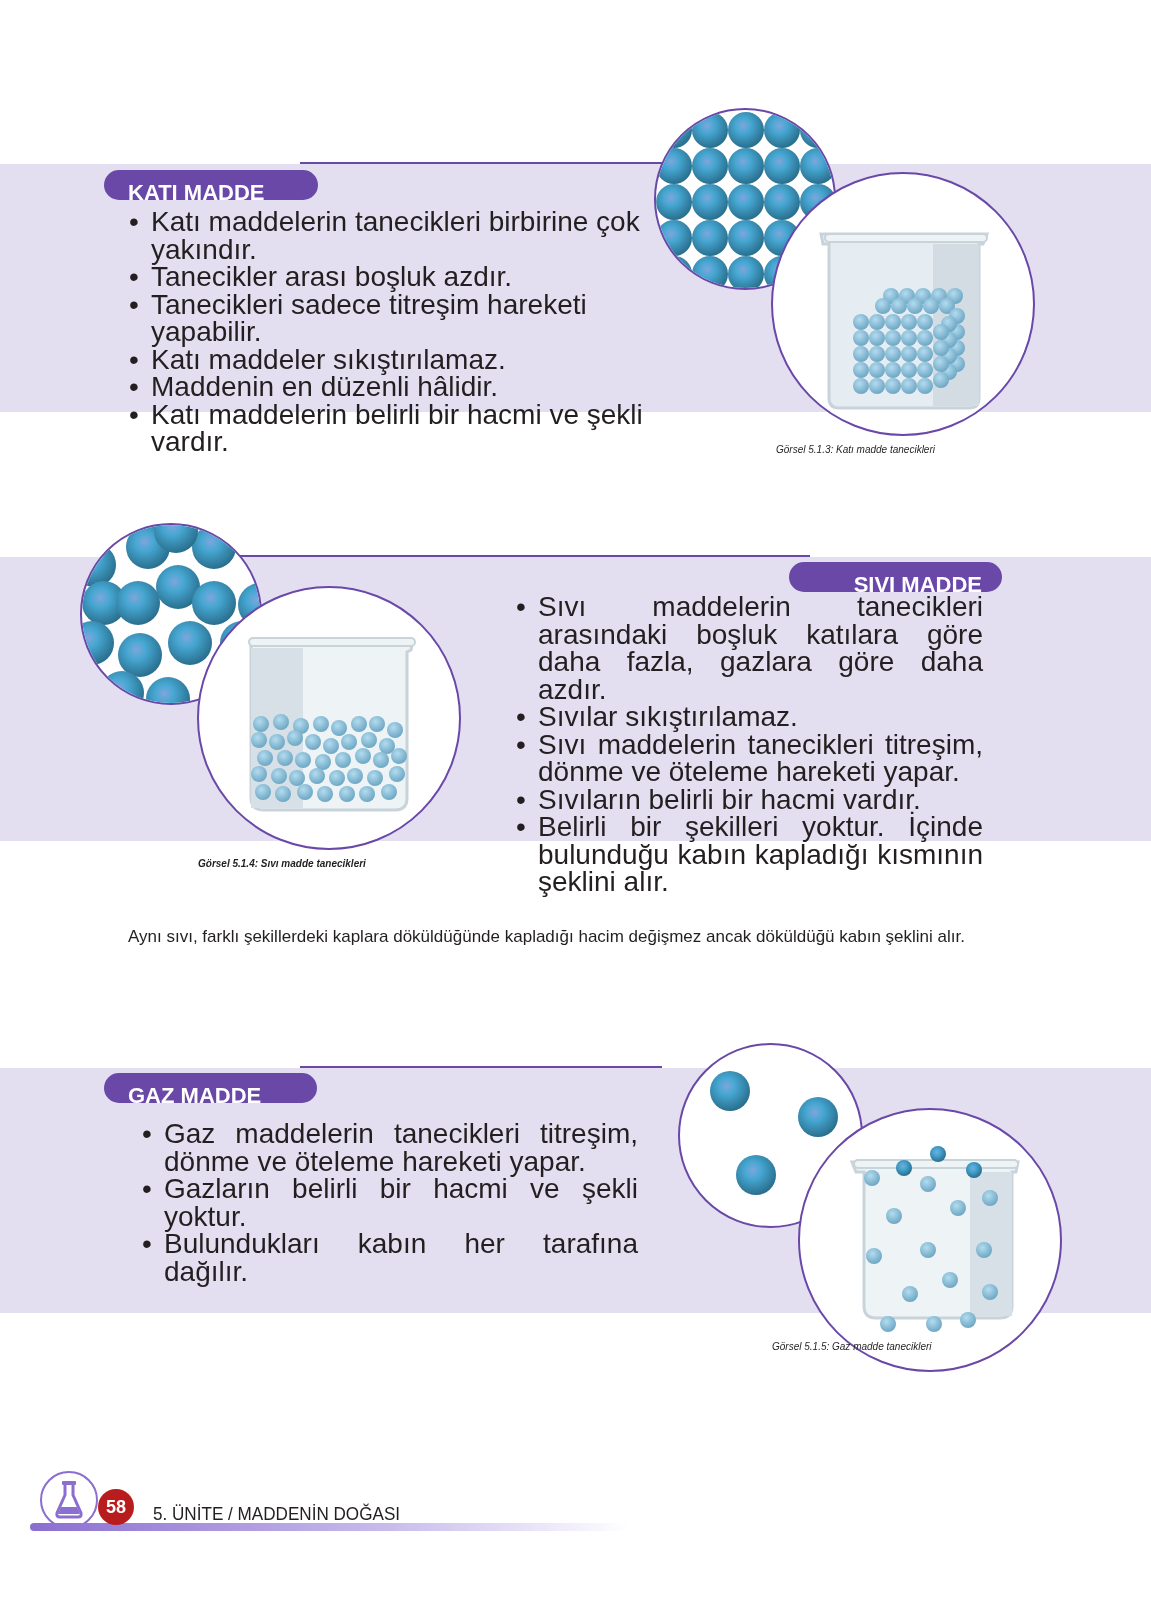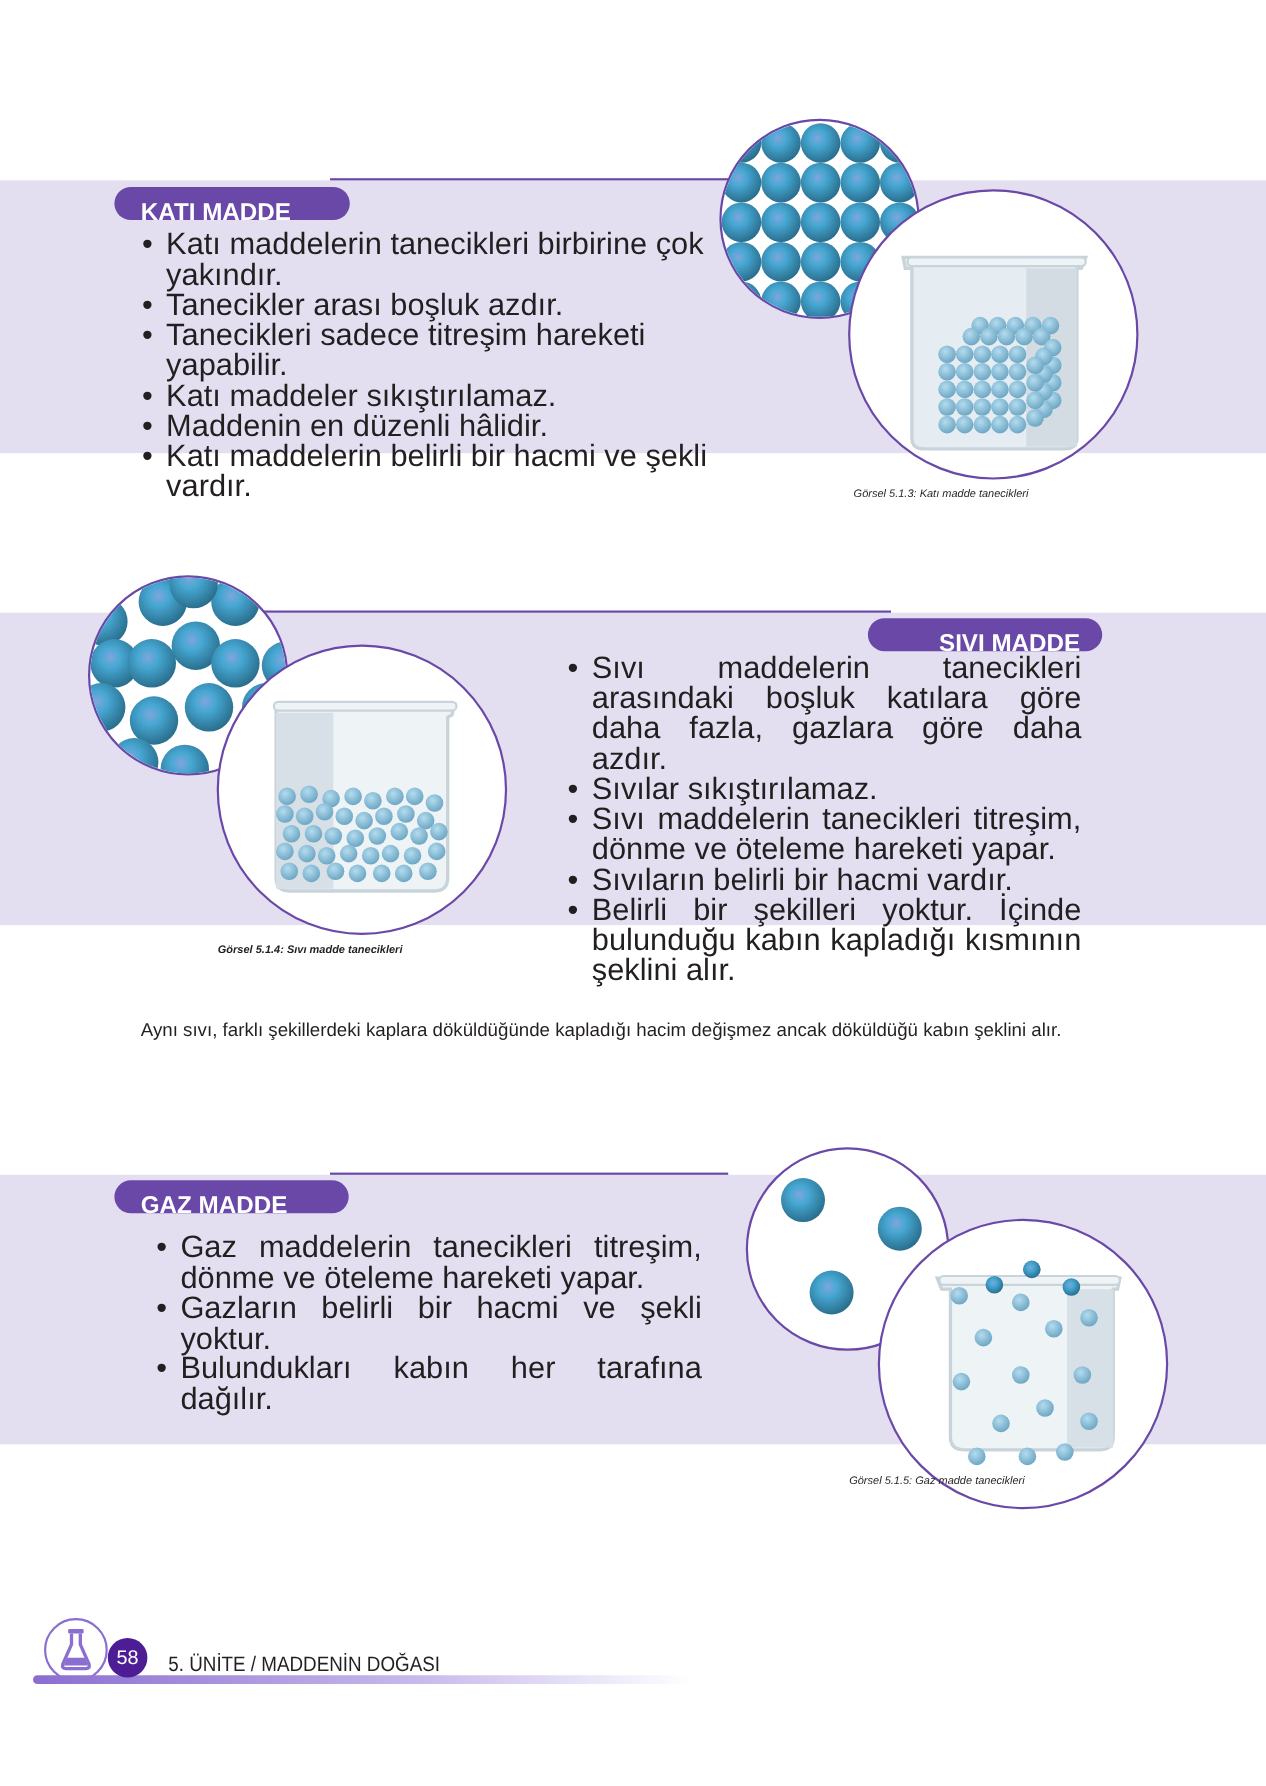--- a/index.html
+++ b/index.html
@@ -280,15 +280,15 @@
   <div style="position:absolute;left:40px;top:6px;width:58px;height:58px;border:2.5px solid #8a6ed0;border-radius:50%;box-sizing:border-box;background:#fff;">
     <span style="position:absolute;left:12px;top:6px;">
       <svg width="30" height="40" viewBox="0 0 30 40">
         <rect x="8" y="2" width="14" height="4" rx="1" fill="#8a6ed0"></rect>
         <path d="M11 6 L11 16 L3 34 Q2 38 6 38 L24 38 Q28 38 27 34 L19 16 L19 6" fill="none" stroke="#8a6ed0" stroke-width="3"></path>
         <path d="M7 28 L23 28 L26 35 L4 35 Z" fill="#8a6ed0"></path>
       </svg>
     </span>
   </div>
   <div style="position:absolute;left:30px;top:58px;width:600px;height:8px;background:linear-gradient(90deg,#8a6ed0 0%,#c9bcec 60%,rgba(255,255,255,0) 100%);border-radius:4px;"></div>
-  <div style="position:absolute;left:98px;top:24px;width:36px;height:36px;border-radius:50%;background:#4c1d95;color:#fff;font-weight:normal;font-size:18px;line-height:36px;text-align:center;">58</div>
+  <div style="position:absolute;left:98px;top:24px;width:36px;height:36px;border-radius:50%;background:#b91c1c;color:#fff;font-weight:bold;font-size:18px;line-height:36px;text-align:center;">58</div>
   <div class="footer-text" style="left:153px;top:38px;">5. ÜNİTE / MADDENİN DOĞASI</div>
 </div>
 
 </body></html>

